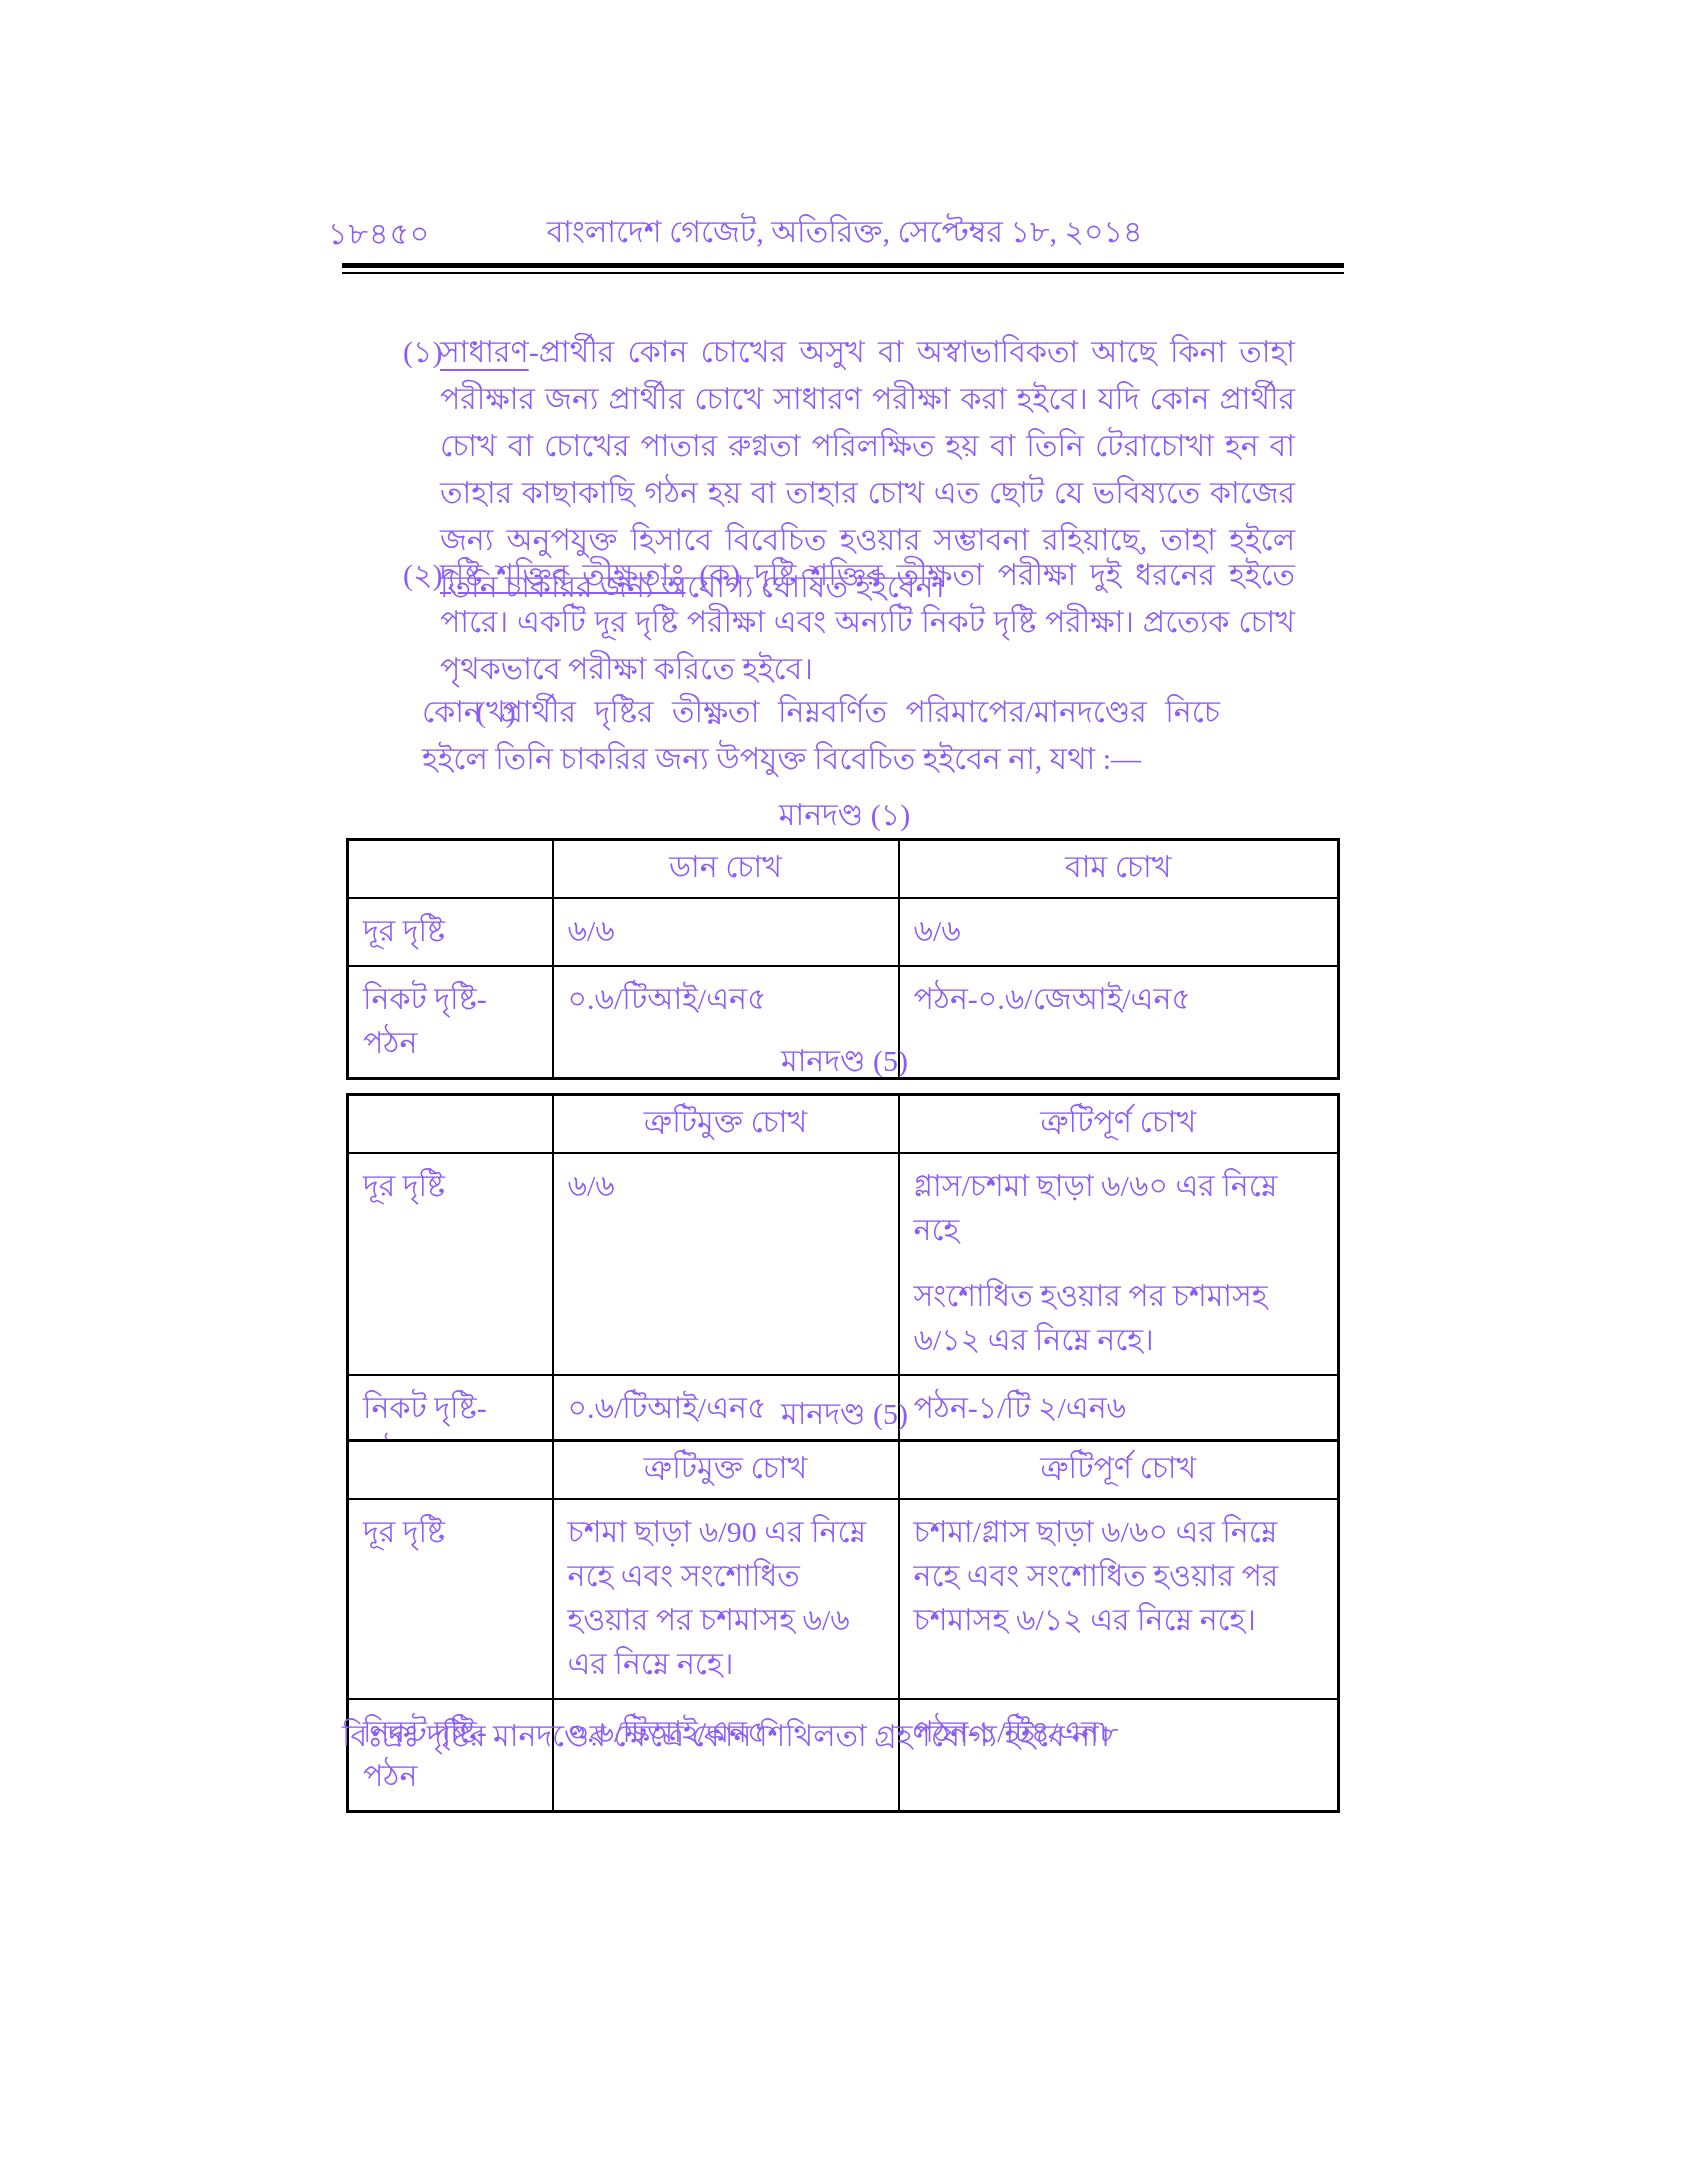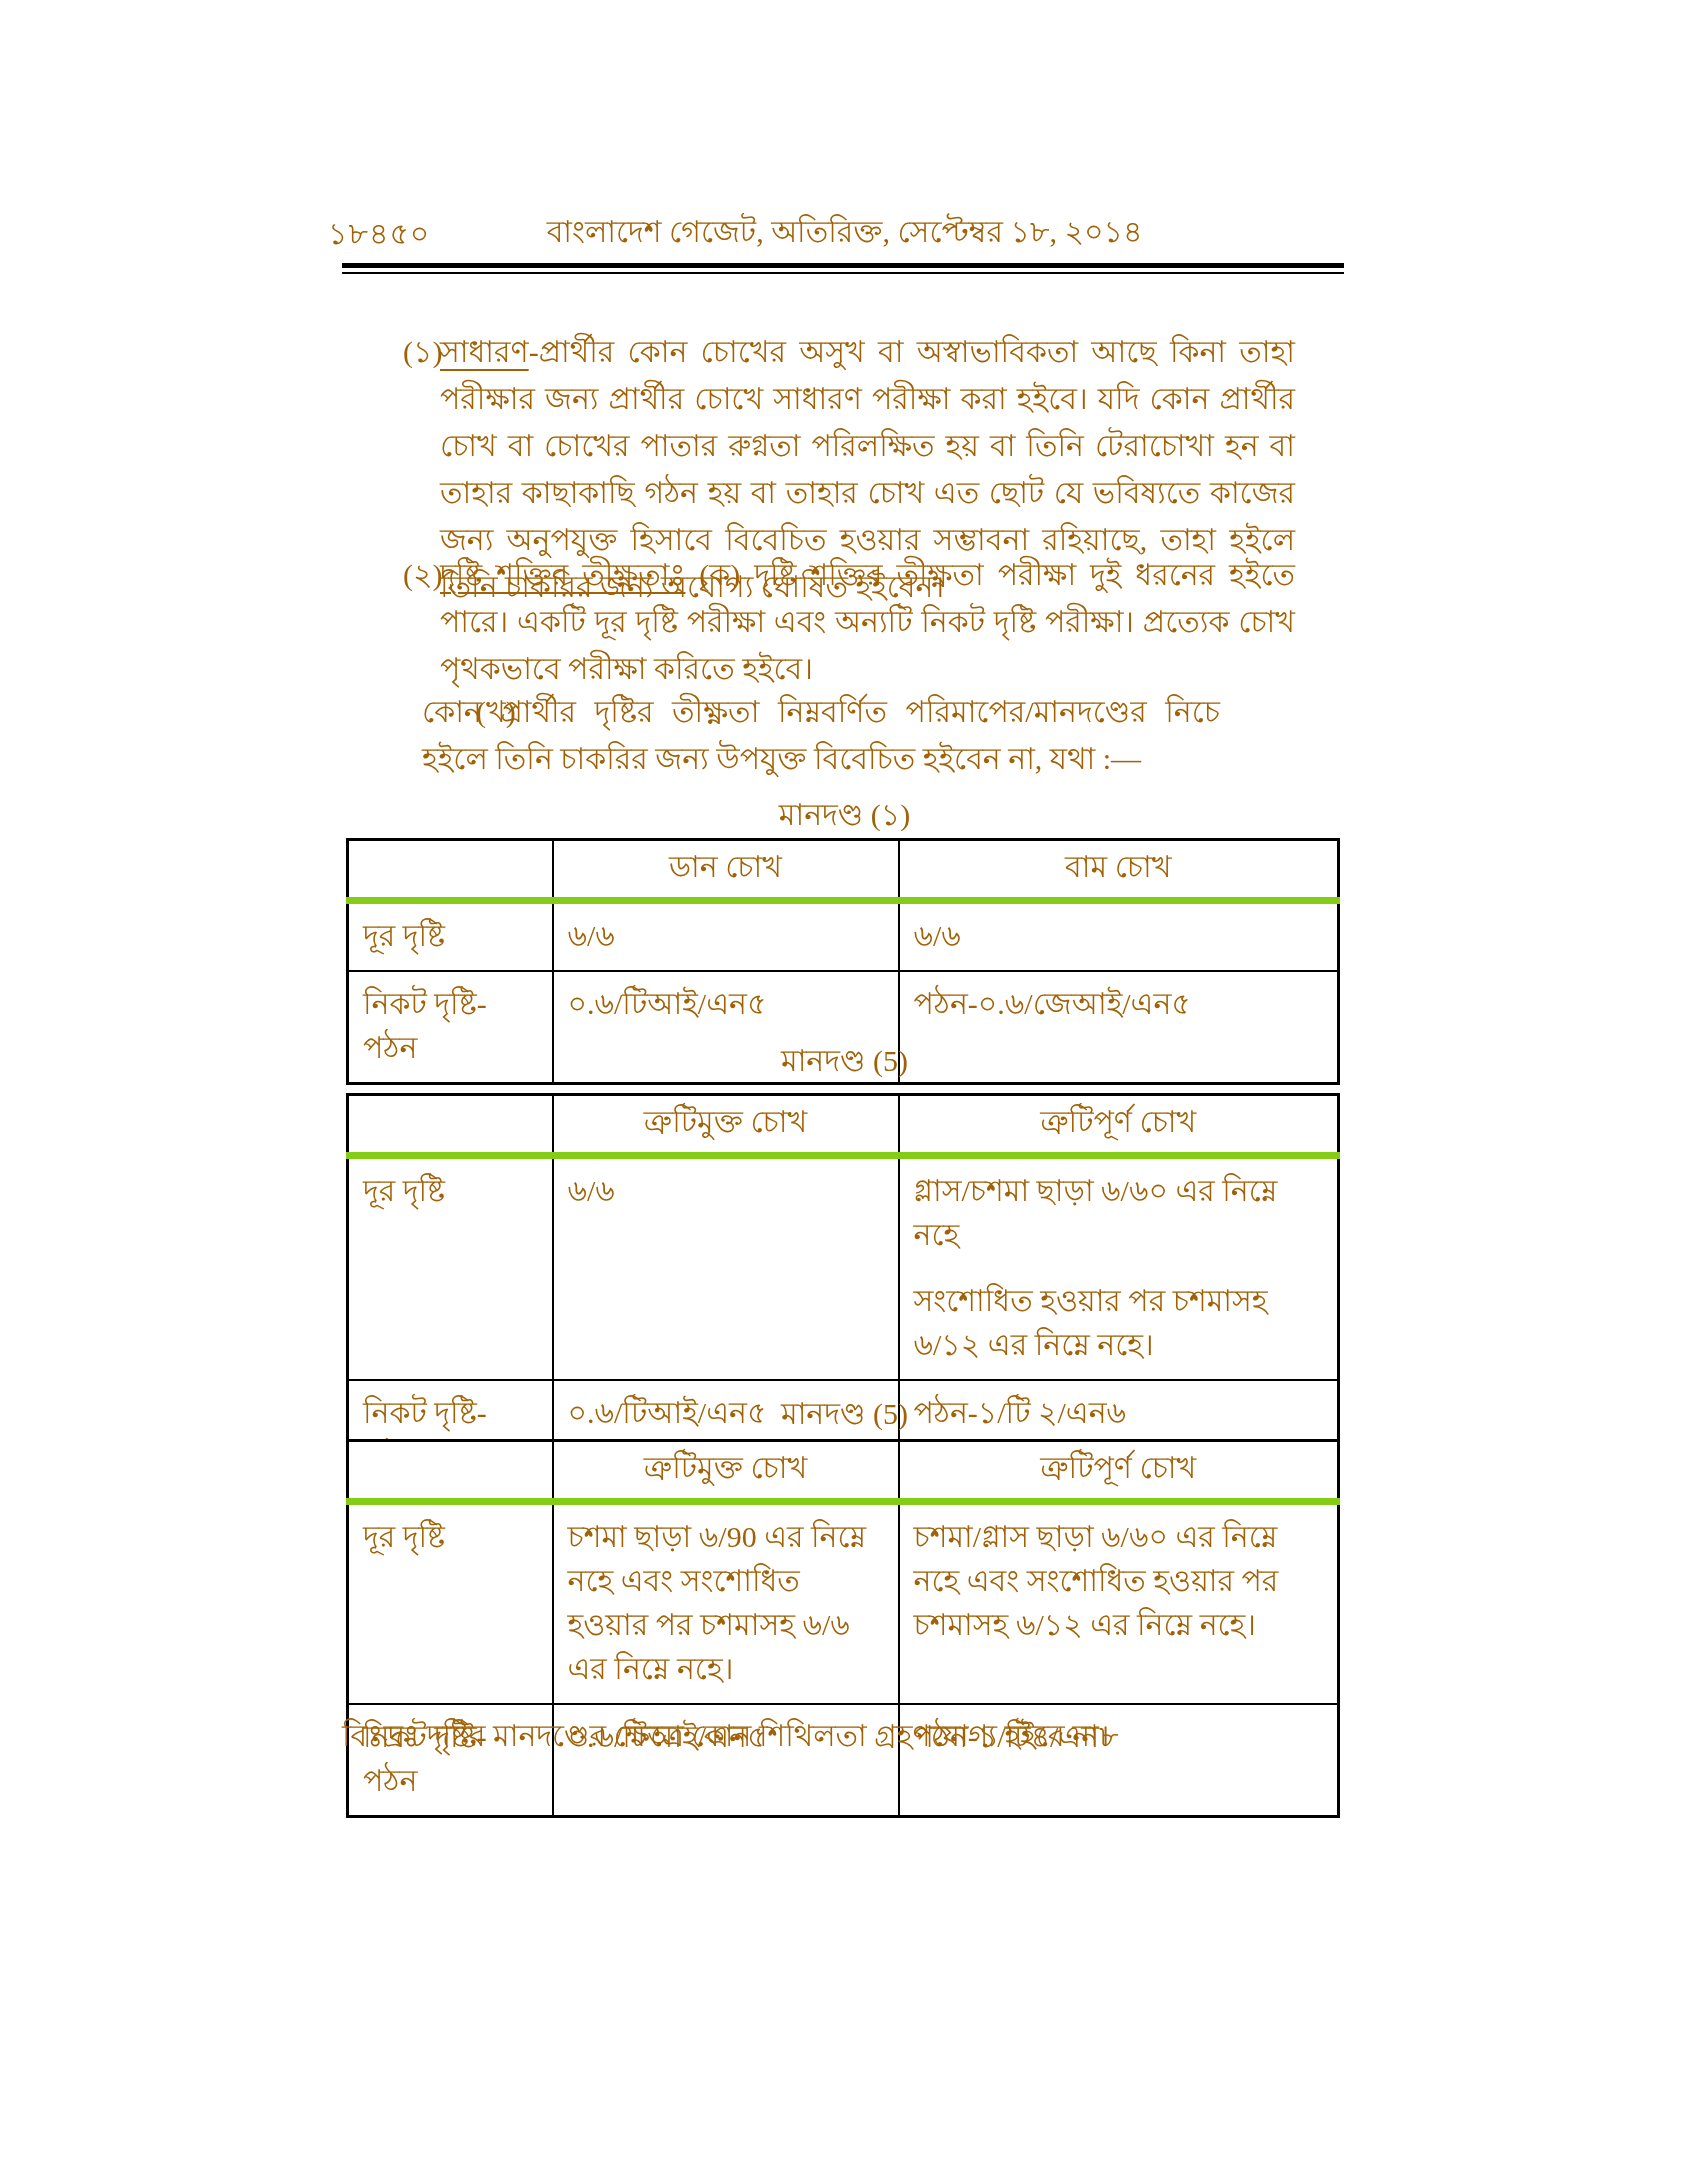--- a/index.html
+++ b/index.html
@@ -5,21 +5,21 @@
   html, body {
     margin: 0;
     padding: 0;
     background: #ffffff;
   }
   .page {
     position: relative;
     width: 1683px;
     height: 2178px;
     background: #ffffff;
-    color: #a16207;
+    color: #8b5cf6;
     font-family: "Liberation Serif", "DejaVu Serif", serif;
     font-size: 30px;
     overflow: hidden;
   }
   .abs { position: absolute; }
 
   
   .header-row {
     left: 342px; top: 208px; width: 1005px; height: 44px;
     text-align: center;
@@ -80,21 +80,21 @@
   table.grid col.c2 { width: 346px; }
   table.grid col.c3 { width: 440px; }
   table.grid td {
     border: 2px solid #000;
     padding: 10px 14px 12px 14px;
     vertical-align: top;
     line-height: 44px;
   }
   table.grid { border: 3px solid #000; }
   table.grid tr.head td {
-    border-bottom: 7px solid #84cc16;
+    border-bottom: 1px solid #84cc16;
     text-align: center;
     height: 34px;
     vertical-align: middle;
     padding-top: 4px; padding-bottom: 8px;
   }
   table.grid td.rowlabel { padding-left: 14px; margin-top: 48px; }
   .cell-gap { margin-top: 22px; }
   .tbl-1 td { height: 36px; }
 
   

